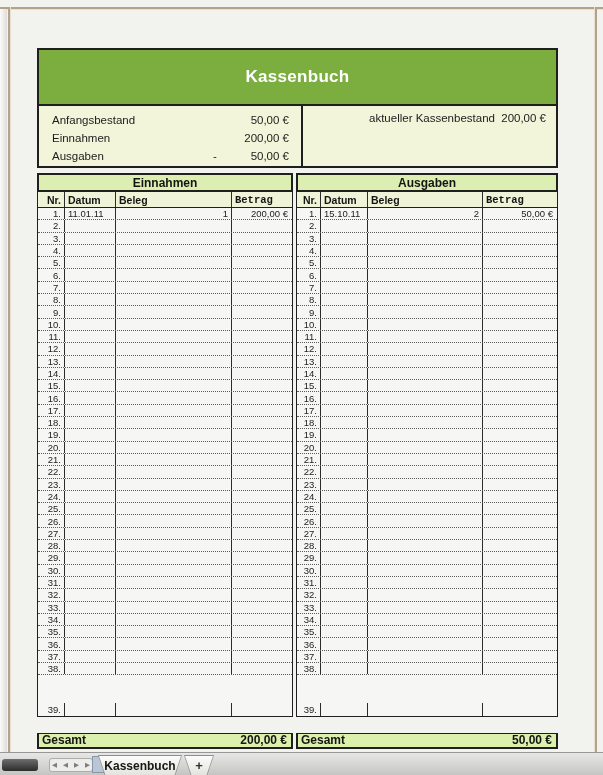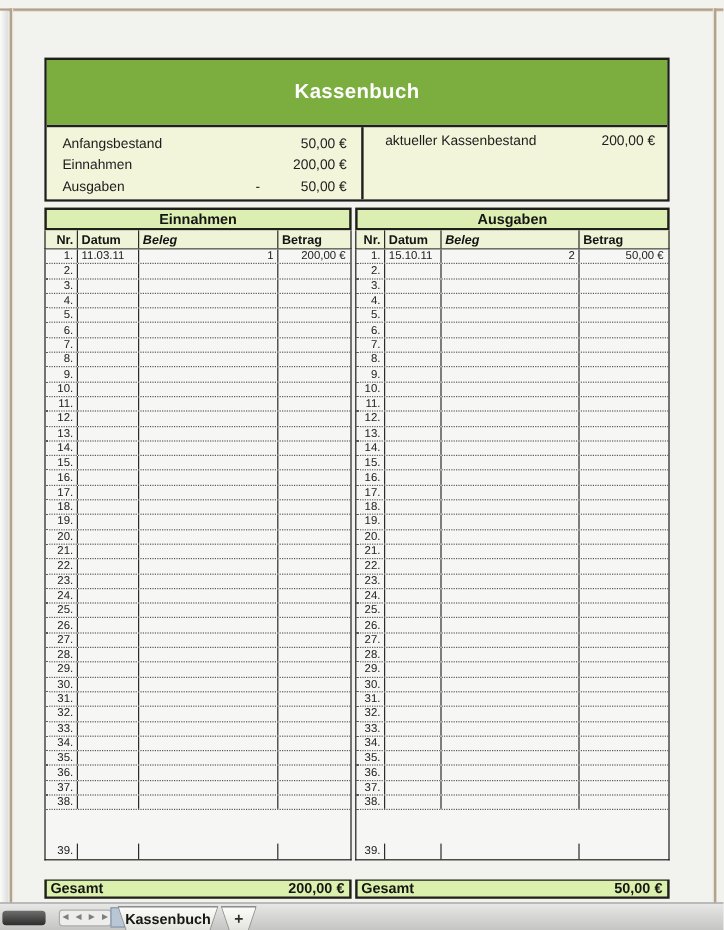--- a/index.html
+++ b/index.html
@@ -22,21 +22,21 @@
   .title-band {
     height:54px; background:#7cae3f; color:#ffffff;
     display:flex; align-items:center; justify-content:center;
     font-size:17px; font-weight:bold; letter-spacing:0.3px;
   }
   .period-band {
     height:35px; background:#dcf0b0; color:#1b1b19; border-top:2px solid #1f1f1d;
     display:flex; align-items:center; justify-content:center;
     font-size:13px; font-weight:bold;
   }
-  .summary { display:flex; background:#f2f5da; border-top:2px solid #1f1f1d; height:62px; }
+  .summary { display:flex; background:#f2f5da; border-top:2px solid #1f1f1d; height:62px;gap:48px; }
   .summary-left { width:264px; border-right:2px solid #1f1f1d; padding:5px 12px 0 13px; }
   .summary-row { display:flex; align-items:center; height:18px; font-size:11.5px; color:#1c1c1c; }
   .summary-row .lbl { flex:1; }
   .summary-row .sign { width:14px; text-align:left; }
   .summary-row .amt { width:62px; text-align:right; }
   .summary-right { flex:1; padding:6px 10px 0 18px; display:flex; justify-content:space-between; font-size:11.5px; color:#1c1c1c;border-radius:20px; }
   .summary-right .amt { text-align:right; }
 
   .tables { margin-top:5px; display:flex; gap:3px; }
   .cbtable.t0 { width:256px; }
@@ -54,22 +54,22 @@
   }
   .rows { border:1.5px solid #1f1f1d; border-top:none; background:#f6f6f4; }
   .trow { display:flex; align-items:center; height:12.31px; border-bottom:1px dotted #5a5a58; font-size:9.5px; color:#222220; }
   .trow:last-child { border-bottom:none;margin-top:28px; }
 
   .c0 { width:27px; text-align:right; padding-right:3px; border-right:1px solid #2c2c2a; height:100%; display:flex; align-items:center; justify-content:flex-end; }
   .c1 { width:51px; padding-left:3px; border-right:1px solid #2c2c2a; height:100%; display:flex; align-items:center; }
   .c2 { flex:1; text-align:right; padding-right:3px; border-right:1px solid #2c2c2a; height:100%; display:flex; align-items:center; justify-content:flex-end; }
   .c3 { width:60px; text-align:right; padding-right:4px; height:100%; display:flex; align-items:center; justify-content:flex-end; }
   .t1 .c0 { width:24px; } .t1 .c1 { width:47px; } .t1 .c3 { width:74px; }
-  .cols .c2 { justify-content:flex-start; padding-left:3px;font-style:italic; }
-  .cols .c3 { justify-content:flex-start; padding-left:3px; }
+  .cols .c2 { justify-content:flex-start; padding-left:3px; }
+  .cols .c3 { justify-content:flex-start; padding-left:3px;font-family:Liberation Mono, monospace; }
 
   .total {
     height:16px; background:#dcf0ae; border:2px solid #1f1f1d; border-top:1.5px solid #1f1f1d;
     display:flex; align-items:center; justify-content:space-between;
     font-size:12px; font-weight:bold; color:#141412; padding:0 4px 0 3px;margin-top:16px;
   }
 
   
   .tabbar {
     position:absolute; left:0; bottom:0; width:603px; height:23px;
@@ -138,21 +138,21 @@
       <div class="sec-title">Einnahmen</div>
       <div class="cols">
           <div class="c0">Nr.</div>
           <div class="c1">Datum</div>
           <div class="c2">Beleg</div>
           <div class="c3">Betrag</div>
         </div>
       <div class="rows">
           <div class="trow">
             <div class="c0">1.</div>
-            <div class="c1">11.03.11</div>
+            <div class="c1">11.01.11</div>
             <div class="c2">1</div>
             <div class="c3">200,00 €</div>
           </div>
           <div class="trow">
             <div class="c0">2.</div>
             <div class="c1"></div>
             <div class="c2"></div>
             <div class="c3"></div>
           </div>
           <div class="trow">

